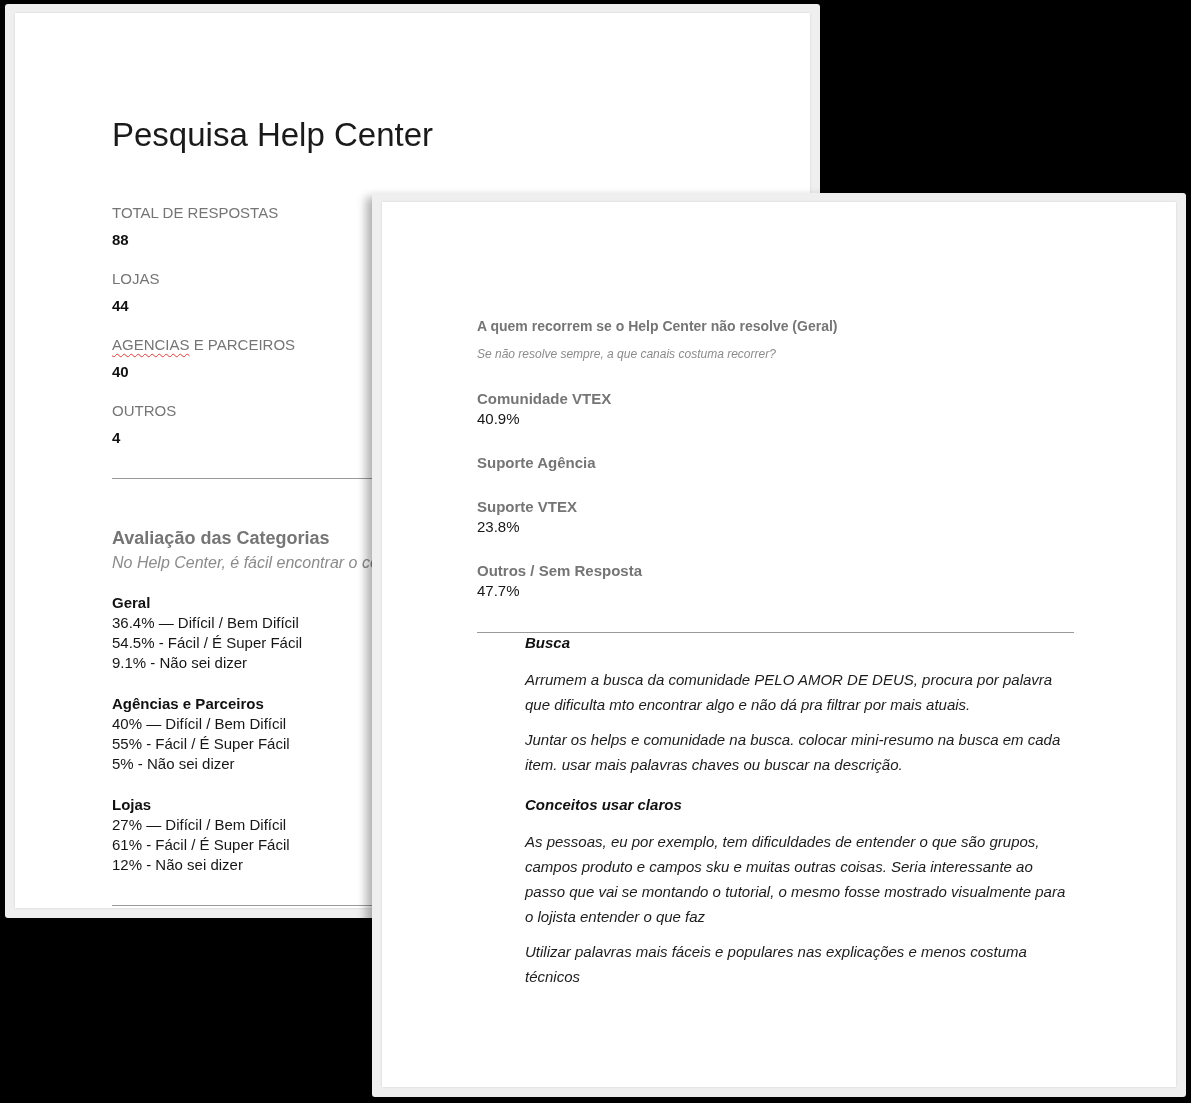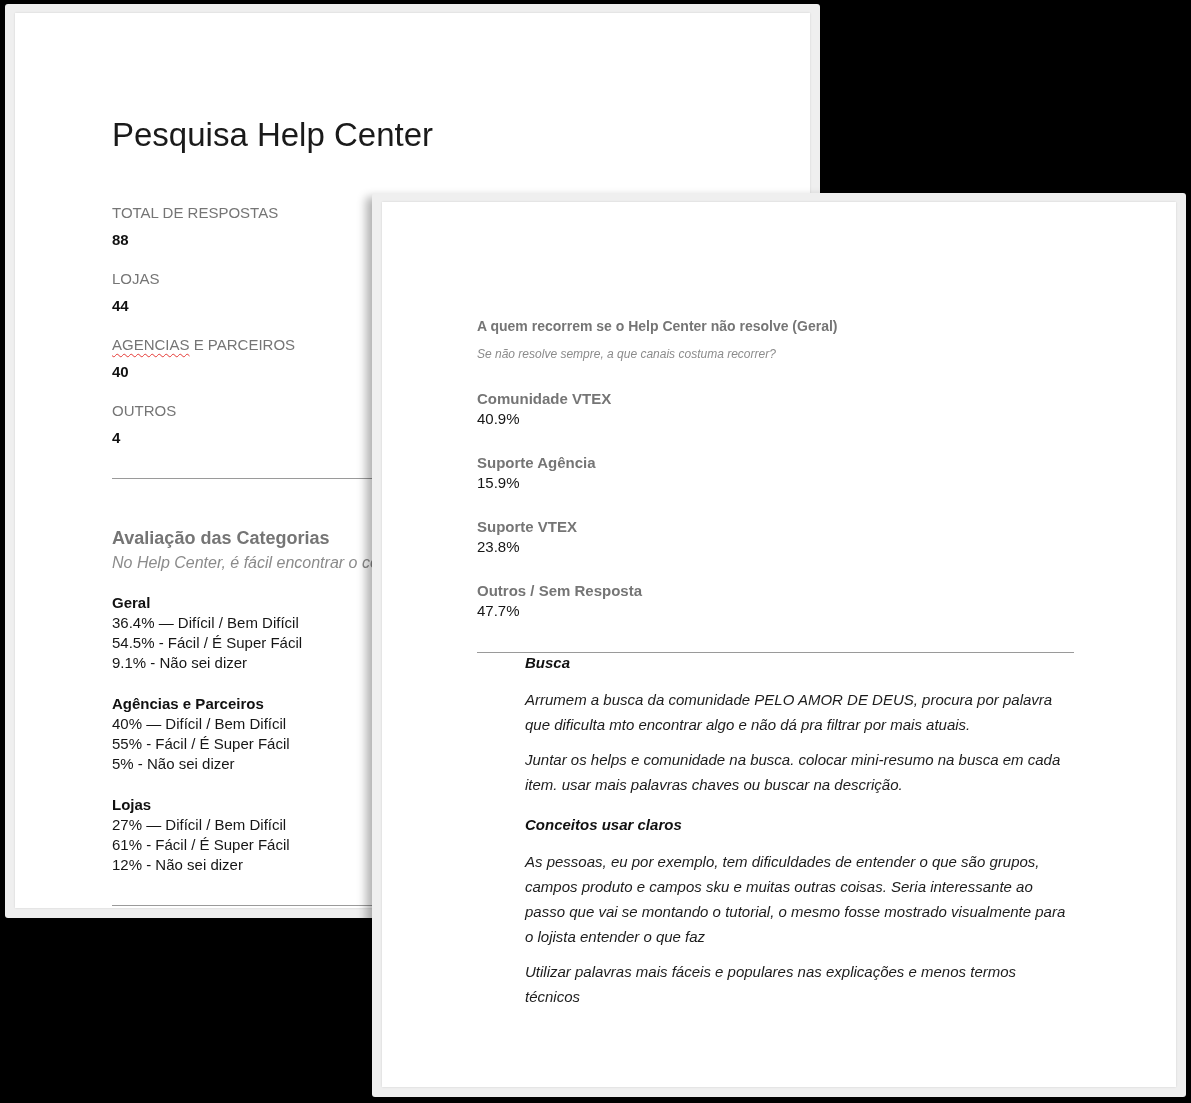--- a/index.html
+++ b/index.html
@@ -145,21 +145,20 @@
         <h2 class="front-heading">A quem recorrem se o Help Center não resolve (Geral)</h2>
         <div class="front-subtitle">Se não resolve sempre, a que canais costuma recorrer?</div>
 
         <div class="fstat">
           <div class="fstat-label">Comunidade VTEX</div>
           <div class="fstat-value">40.9%</div>
         </div>
 
         <div class="fstat">
           <div class="fstat-label">Suporte Agência</div>
-          <div class="fstat-value">15.9%</div>
         </div>
 
         <div class="fstat">
           <div class="fstat-label">Suporte VTEX</div>
           <div class="fstat-value">23.8%</div>
         </div>
 
         <div class="fstat">
           <div class="fstat-label">Outros / Sem Resposta</div>
           <div class="fstat-value">47.7%</div>
@@ -172,21 +171,21 @@
 
           <div class="feedback-group">
             <div class="feedback-topic">Busca</div>
             <p class="feedback-para">Arrumem a busca da comunidade PELO AMOR DE DEUS, procura por palavra que dificulta mto encontrar algo e não dá pra filtrar por mais atuais.</p>
             <p class="feedback-para">Juntar os helps e comunidade na busca. colocar mini-resumo na busca em cada item. usar mais palavras chaves ou buscar na descrição.</p>
           </div>
 
           <div class="feedback-group">
             <div class="feedback-topic">Conceitos usar claros</div>
             <p class="feedback-para">As pessoas, eu por exemplo, tem dificuldades de entender o que são grupos, campos produto e campos sku e muitas outras coisas. Seria interessante ao passo que vai se montando o tutorial, o mesmo fosse mostrado visualmente para o lojista entender o que faz</p>
-            <p class="feedback-para">Utilizar palavras mais fáceis e populares nas explicações e menos termos técnicos</p>
+            <p class="feedback-para">Utilizar palavras mais fáceis e populares nas explicações e menos costuma técnicos</p>
           </div>
 
         </div>
 
       </div>
     </div>
   </div>
 
 </div>
 

